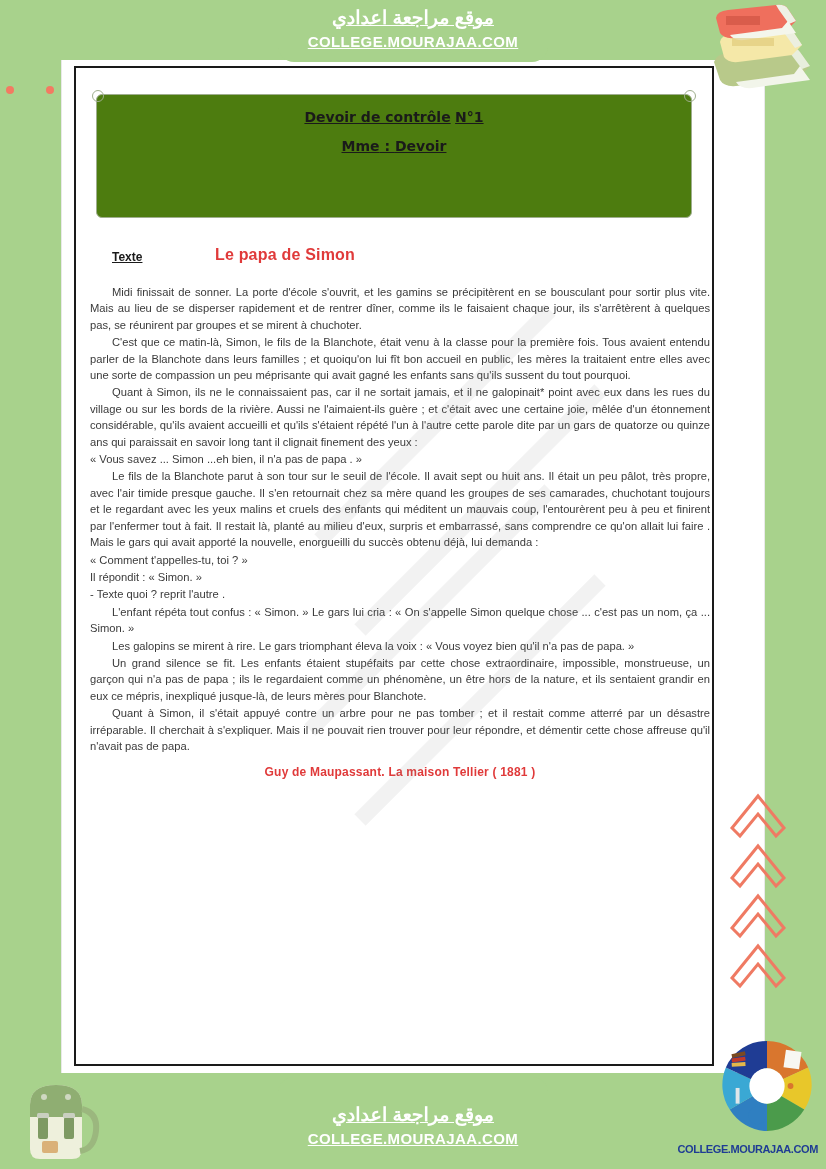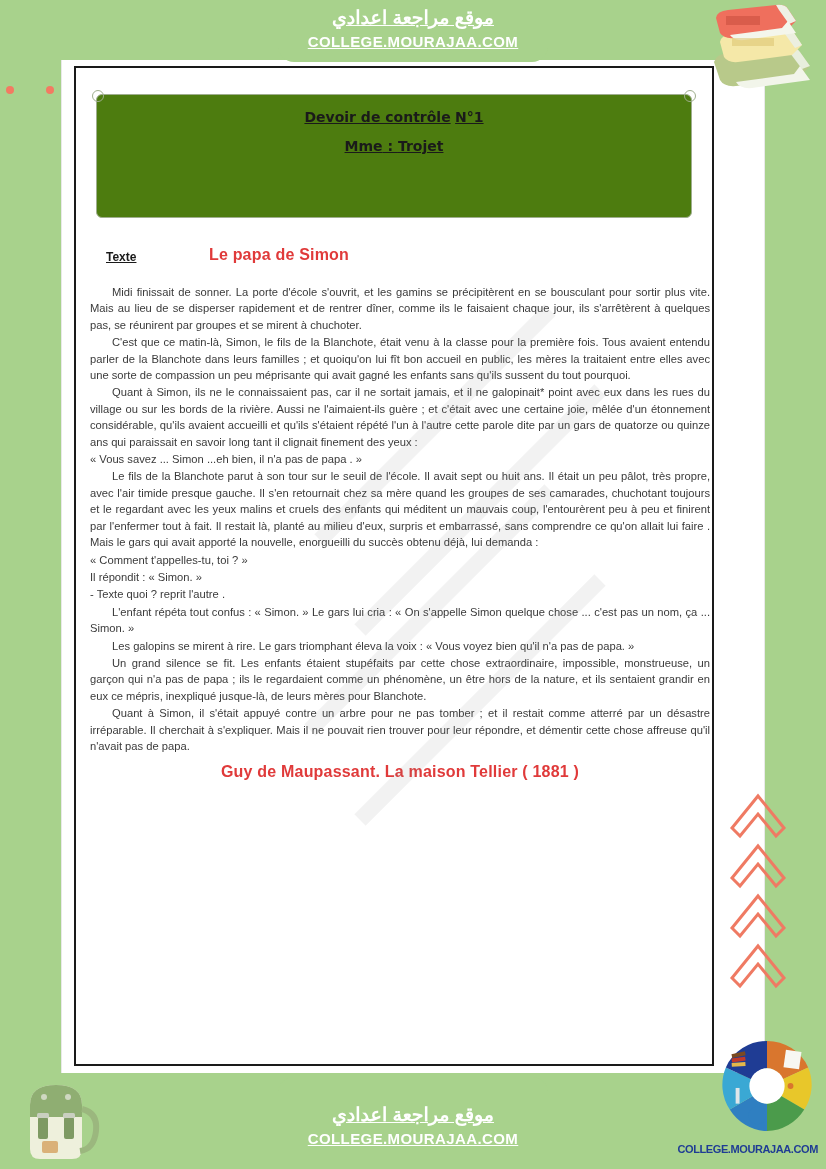--- a/index.html
+++ b/index.html
@@ -146,21 +146,21 @@
     padding-top: 14px;
     font-family: "DejaVu Sans", sans-serif;
   }
   .t-line { margin-bottom: 13px; font-size: 14px; color: #1a1a1a; }
   .t-underline { text-decoration: underline; font-weight: bold; }
   sup { font-size: 8px; }
 
   
   .texte-row {
     position: absolute;
-    left: 106px; top: 246px;
+    left: 112px; top: 246px;
     width: 600px;
   }
   .texte-label {
     display: inline-block;
     font-size: 12px; font-weight: bold;
     text-decoration: underline;
     color: #1a1a1a;
     vertical-align: top;
     margin-top: 4px;
   }
@@ -185,21 +185,21 @@
     text-align: justify;
     font-family: "Liberation Sans", sans-serif;
   }
   .body-text p { margin-bottom: 1px; }
   .p-indent { text-indent: 22px; }
   .p-flat { text-indent: 0; }
   .attribution {
     text-align: center;
     color: #e03a3a;
     font-weight: bold;
-    font-size: 16px;
+    font-size: 12px;
     margin-top: 10px;
     letter-spacing: .2px;
   }
 
   
   .watermark {
     position: absolute;
     left: 300px; top: 300px;
     width: 360px; height: 560px;
     opacity: .10;
@@ -242,21 +242,21 @@
   </g>
 </svg>
 
 <div class="title-box">
   <div class="title-lines">
     <div class="t-line">
       <span class="t-underline">Devoir de contrôle</span>
       <span class="t-underline">N°1</span>
     </div>
     <div class="t-line">
-      <span class="t-underline">Mme</span><span class="t-underline"> : </span><span class="t-underline">Trojet</span>
+      <span class="t-underline">Mme</span><span class="t-underline"> : </span><span class="t-underline">Devoir</span>
     </div>
   </div>
 </div>
 
 <div class="texte-row">
   <span class="texte-label">Texte</span>
   <span class="story-title">Le papa de Simon</span>
 </div>
 
 <div class="body-text" id="body-text">

